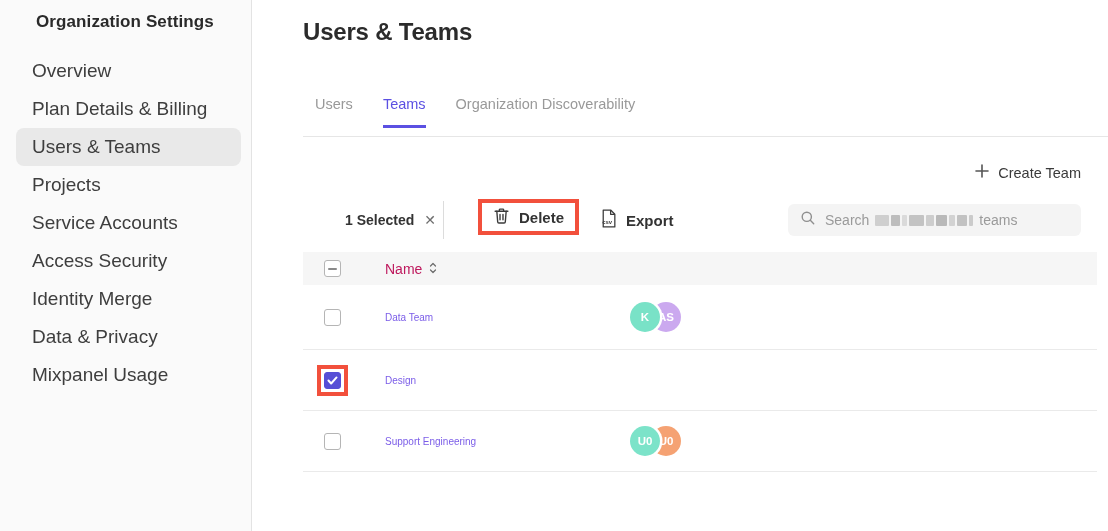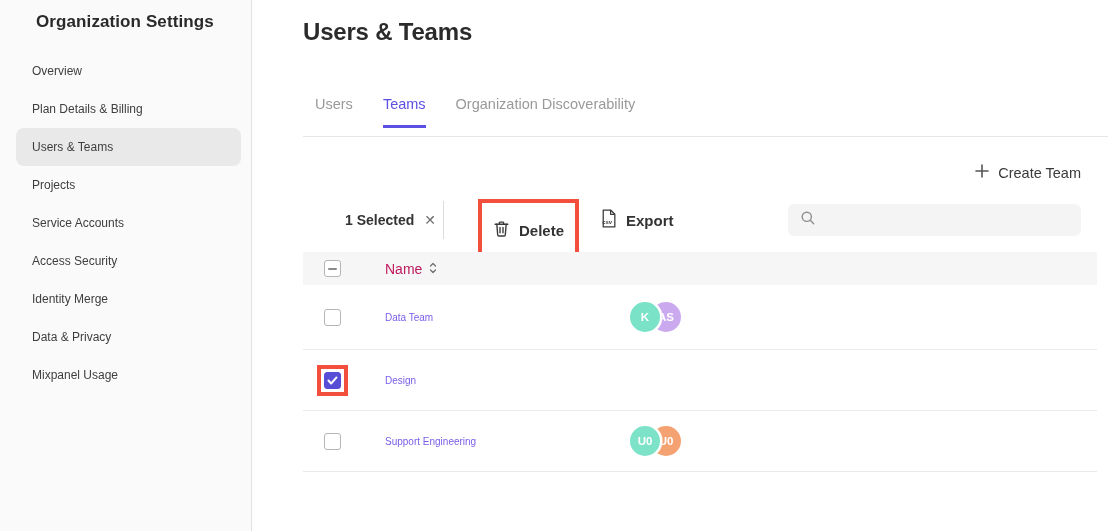--- a/index.html
+++ b/index.html
@@ -7,21 +7,21 @@
     font-family:"Liberation Sans", sans-serif; color:#2e2e2e; }
   .stage { position:relative; width:1108px; height:531px; background:#fff; }
 
   
   .sidebar { position:absolute; left:0; top:0; width:252px; height:531px;
     background:#fafafa; border-right:1px solid #e3e3e3; }
   .sidebar-title { position:absolute; top:12px; left:36px; font-size:17px;
     font-weight:700; color:#2a2a2a; letter-spacing:.1px; }
   .nav { position:absolute; top:52px; left:0; right:0; list-style:none; }
   .nav-item { height:38px; display:flex; align-items:center; margin:0 10px 0 16px;
-    padding-left:16px; border-radius:8px; font-size:12px; color:#3e3e3e; cursor:pointer; }
+    padding-left:16px; border-radius:8px; font-size:19px; color:#3e3e3e; cursor:pointer; }
   .nav-item.active { background:#e9e9e9; }
 
   
   .main { position:absolute; left:253px; top:0; right:0; bottom:0; }
   .page-title { position:absolute; left:50px; top:18px; font-size:24px;
     font-weight:700; color:#2b2b2b; letter-spacing:-.2px; }
 
   .tabs { position:absolute; left:62px; top:96px; display:flex; gap:30px; }
   .tab { font-size:14.5px; color:#999; padding-bottom:13px; cursor:pointer; font-weight:500; }
   .tab.active { color:#5b50e2; border-bottom:3px solid #5b50e2; }
@@ -30,21 +30,21 @@
   .create-team { position:absolute; top:164px; right:27px; display:flex; align-items:center;
     gap:9px; font-size:14.5px; font-weight:500; color:#3a3a3a; cursor:pointer; }
 
   .selected-group { position:absolute; left:92px; top:212px; display:flex; align-items:center;
     gap:10px; font-size:14px; font-weight:600; color:#333; }
   .clear-x { color:#6e6e6e; font-size:14px; font-weight:400; cursor:pointer; }
   .v-divider { position:absolute; left:190px; top:201px; width:1px; height:38px; background:#dcdcdc; }
 
   .annotation-box { border:4px solid #f2503c; background:#fff; }
   .delete-annotation { position:absolute; left:225px; top:199px; }
-  .delete-btn { display:flex; align-items:center; gap:9px; padding:17px 11px;
+  .delete-btn { display:flex; align-items:center; gap:9px; padding:4px 11px;
     font-size:15px; font-weight:600; color:#333; cursor:pointer; background:#fff; }
   .export-btn { position:absolute; left:347px; top:209px; display:flex; align-items:center;
     gap:9px; font-size:15px; font-weight:600; color:#333; cursor:pointer; }
 
   .search-box { position:absolute; left:535px; top:204px; width:293px; height:32px;
     background:#f4f4f4; border-radius:6px; display:flex; align-items:center;
     padding:0 12px; gap:9px; cursor:text; }
   .search-ph { font-size:14px; color:#9a9a9a; display:flex; align-items:center; gap:6px; white-space:nowrap; }
   .redacted { display:inline-flex; align-items:center; gap:2px; }
   .redacted i { display:inline-block; height:11px; border-radius:1px; }
@@ -142,20 +142,35 @@
       <span>Export</span>
     </div>
 
     <div class="search-box">
       <span>
         <svg width="16" height="16" viewBox="0 0 16 16" fill="none" stroke="#8f8f8f" stroke-width="1.4" stroke-linecap="round">
           <circle cx="6.8" cy="6.8" r="4.6"></circle>
             <path d="M10.3 10.3l3.4 3.4"></path>
         </svg>
       </span>
+      <span class="search-ph">
+        <span>Search</span>
+        <span class="redacted">
+          <i style="width:14px;background:#cfcfcf"></i>
+            <i style="width:9px;background:#bdbdbd"></i>
+          <i style="width:5px;background:#dadada"></i>
+            <i style="width:15px;background:#c3c3c3"></i>
+          <i style="width:8px;background:#cdcdcd"></i>
+            <i style="width:11px;background:#b9b9b9"></i>
+          <i style="width:6px;background:#d2d2d2"></i>
+            <i style="width:10px;background:#c2c2c2"></i>
+          <i style="width:4px;background:#cbcbcb"></i>
+        </span>
+        <span>teams</span>
+      </span>
     </div>
 
     <div class="table">
       <div class="thead">
         <div class="cell-check">
           <div class="checkbox">
             <div class="dash"></div>
           </div>
         </div>
         <div class="name-header">

